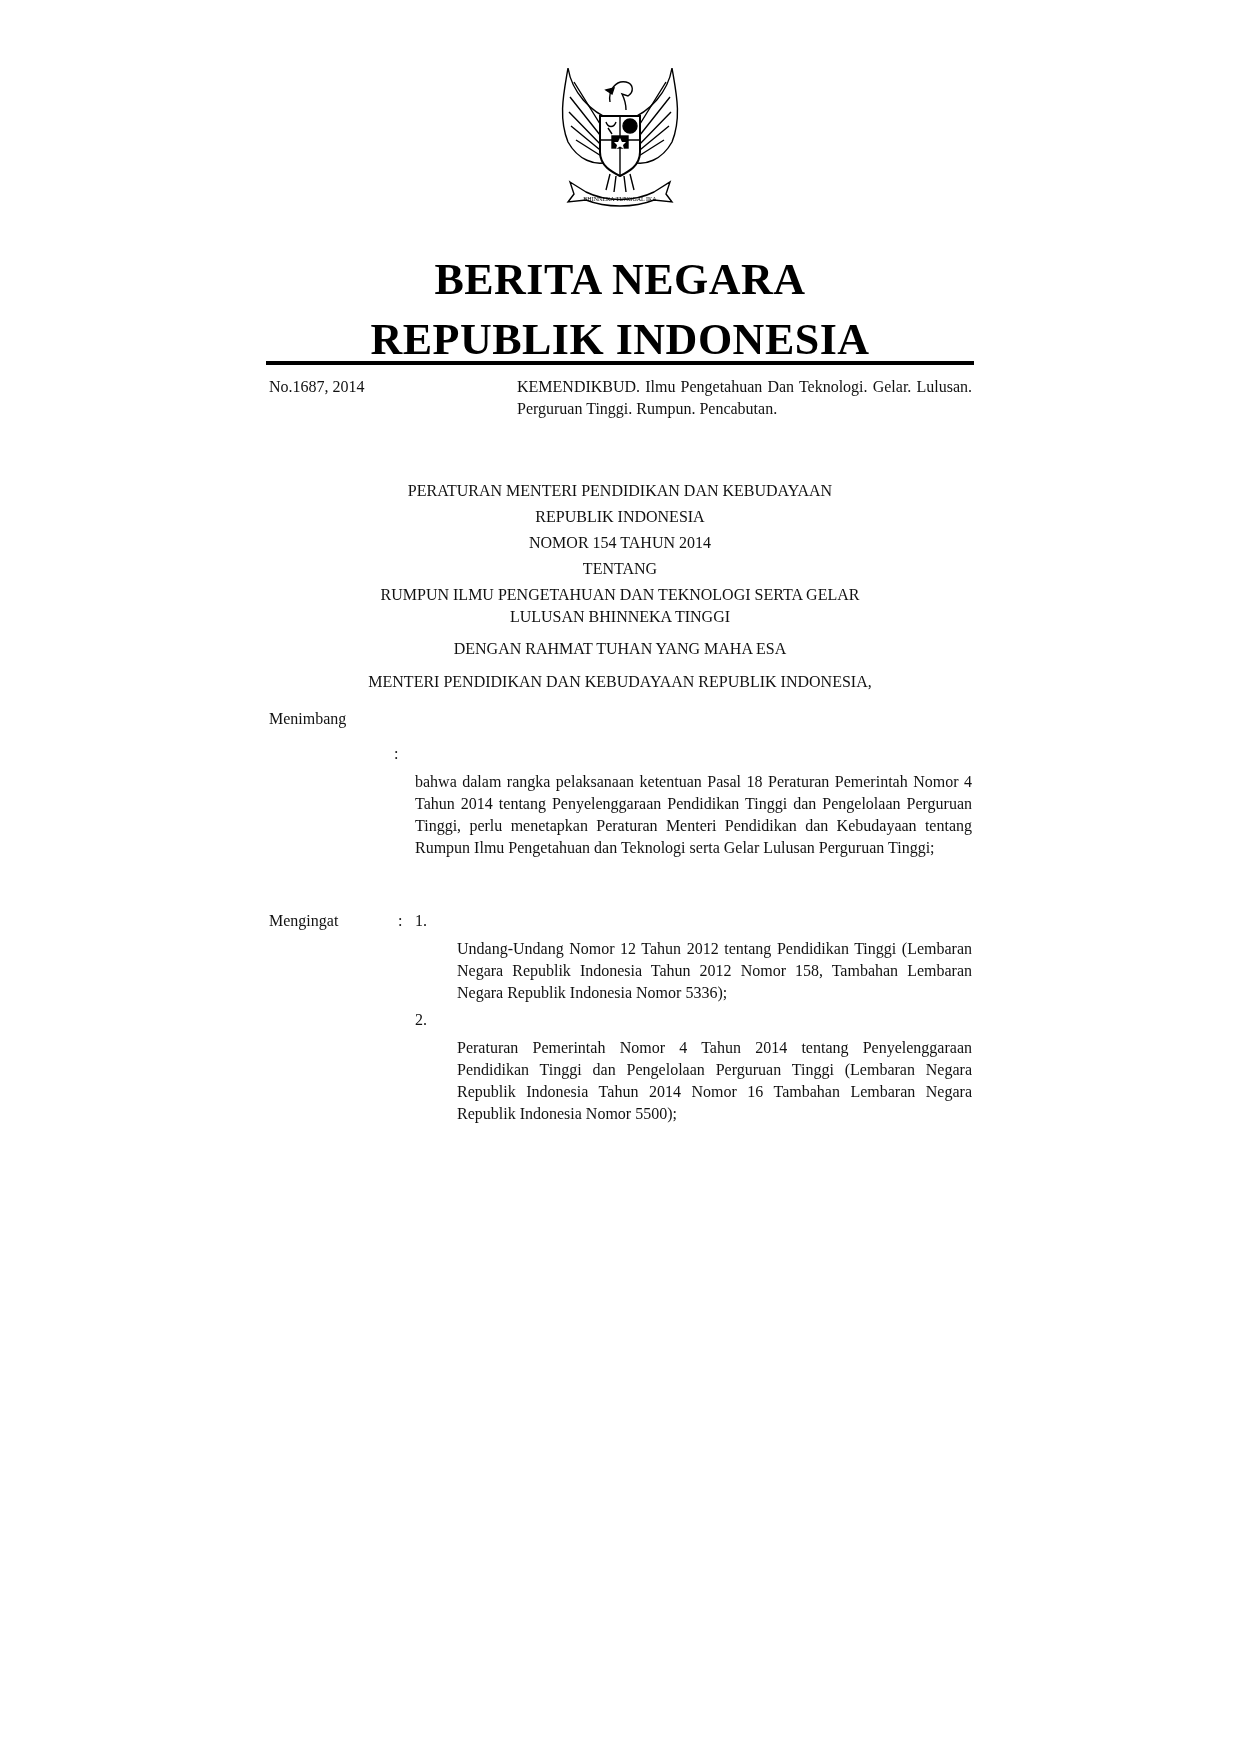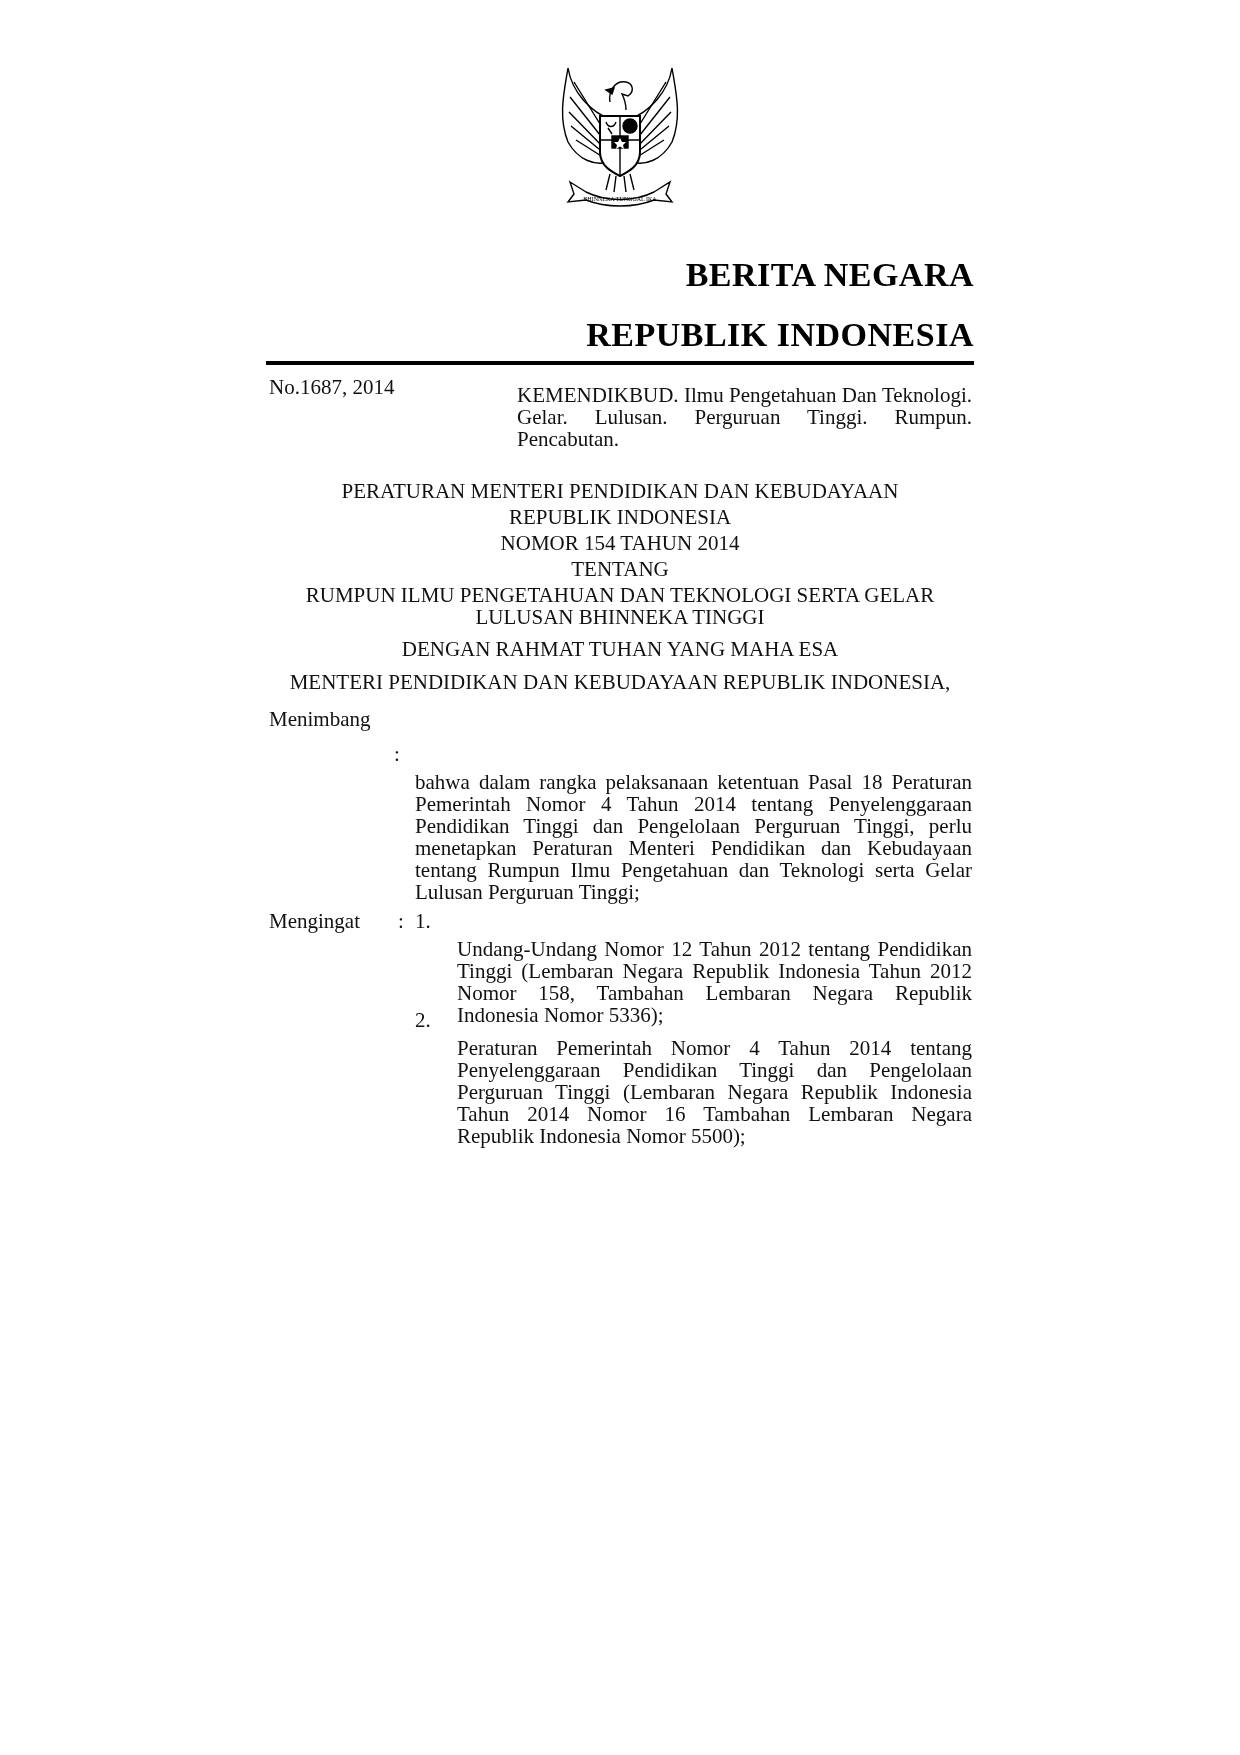--- a/index.html
+++ b/index.html
@@ -1,24 +1,24 @@
 <!DOCTYPE html>
 <html><head>
   <meta charset="utf-8">
   <style>
     html, body { margin:0; padding:0; background:#ffffff; }
     body { width:1240px; height:1755px; position:relative; overflow:hidden; color:#111; font-family:"DejaVu Serif", serif; }
     .emblem { position:absolute; left:550px; top:62px; width:140px; height:150px; }
-    .masthead { position:absolute; left:266px; width:708px; text-align:right; font-family:"Liberation Serif", serif; font-weight:bold; font-size:34px; letter-spacing:0.5px; color:#000; line-height:1; }
+    .masthead { position:absolute; left:266px; width:708px; text-align:center; font-family:"Liberation Serif", serif; font-weight:bold; font-size:44px; letter-spacing:0.5px; color:#000; line-height:1; }
     .mh1 { top:258px; }
     .mh2 { top:318px; }
     .rule { position:absolute; left:266px; top:361px; width:708px; height:4px; background:#000; }
-    .txt { font-family:"Liberation Serif", serif; font-size:21px; line-height:22px; color:#111; }
+    .txt { font-family:"Liberation Serif", serif; font-size:16px; line-height:22px; color:#111; }
     .meta-no { position:absolute; left:269px; top:376px; }
-    .meta-desc { position:absolute; left:517px; top:384px; width:455px; text-align:justify; text-align-last:left; }
+    .meta-desc { position:absolute; left:517px; top:376px; width:455px; text-align:justify; text-align-last:left; }
     .center-block { position:absolute; left:266px; width:708px; text-align:center; }
     .just { text-align:justify; text-align-last:left;margin-top:28px; }
     .label { position:absolute; }
     .colon { position:absolute; }
   </style>
 </head>
 <body>
 
 <div class="emblem">
   <svg viewBox="0 0 140 150" width="140" height="150" fill="none" stroke="#000" stroke-width="1.4">

